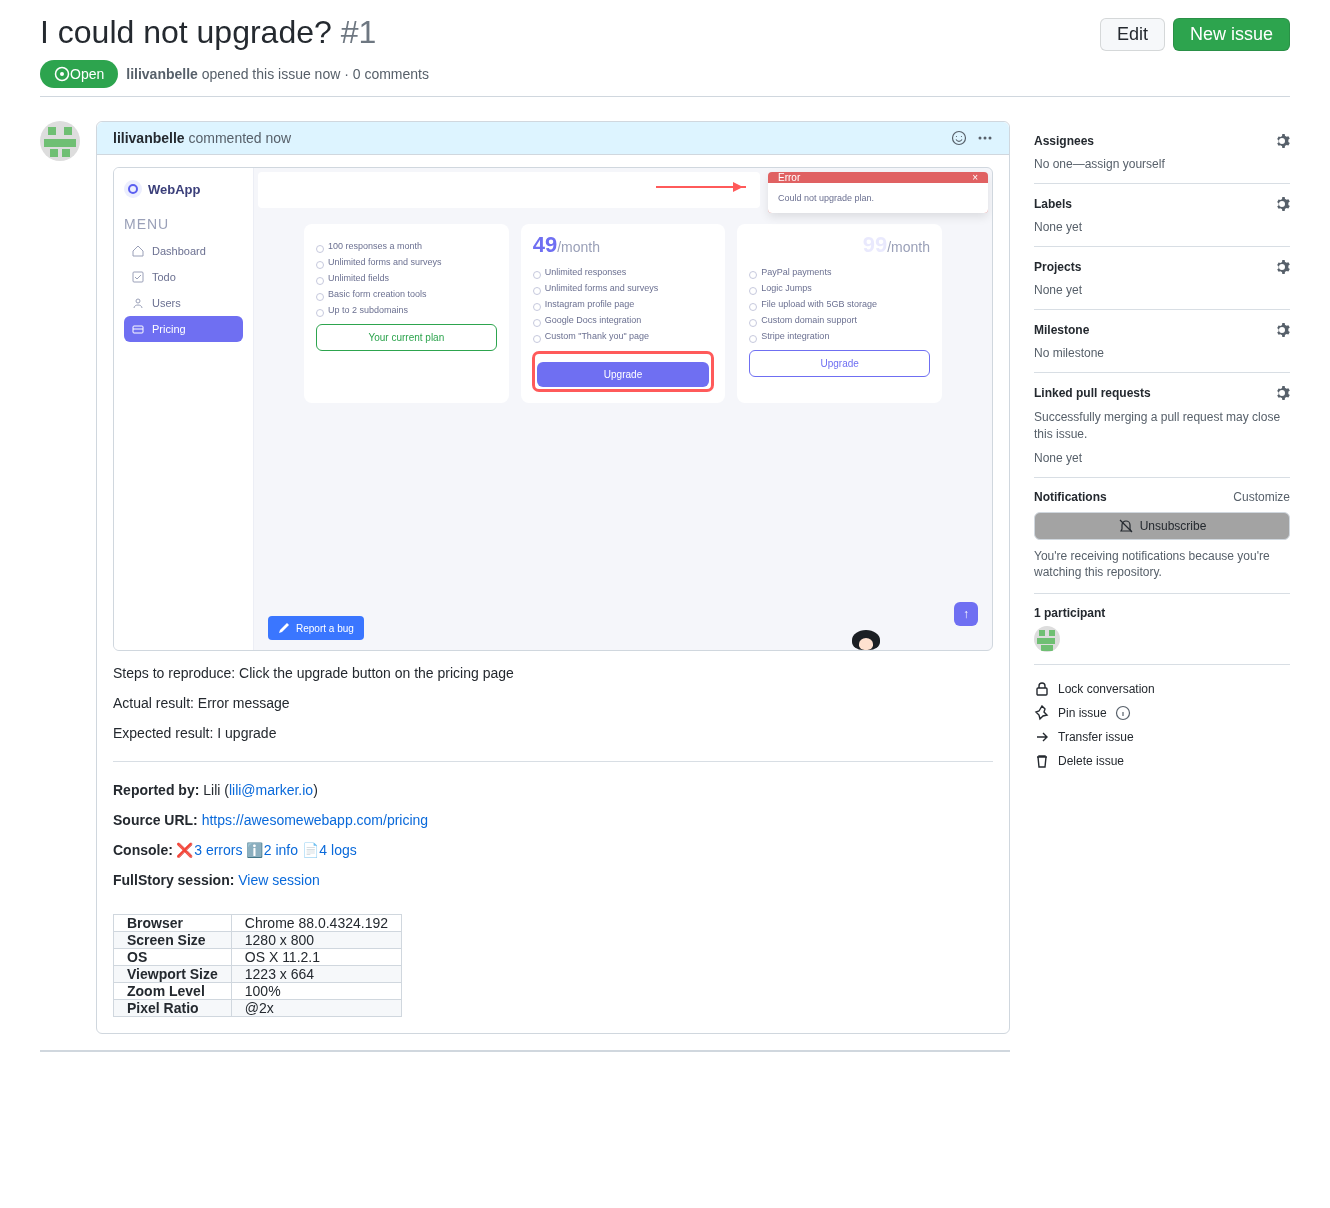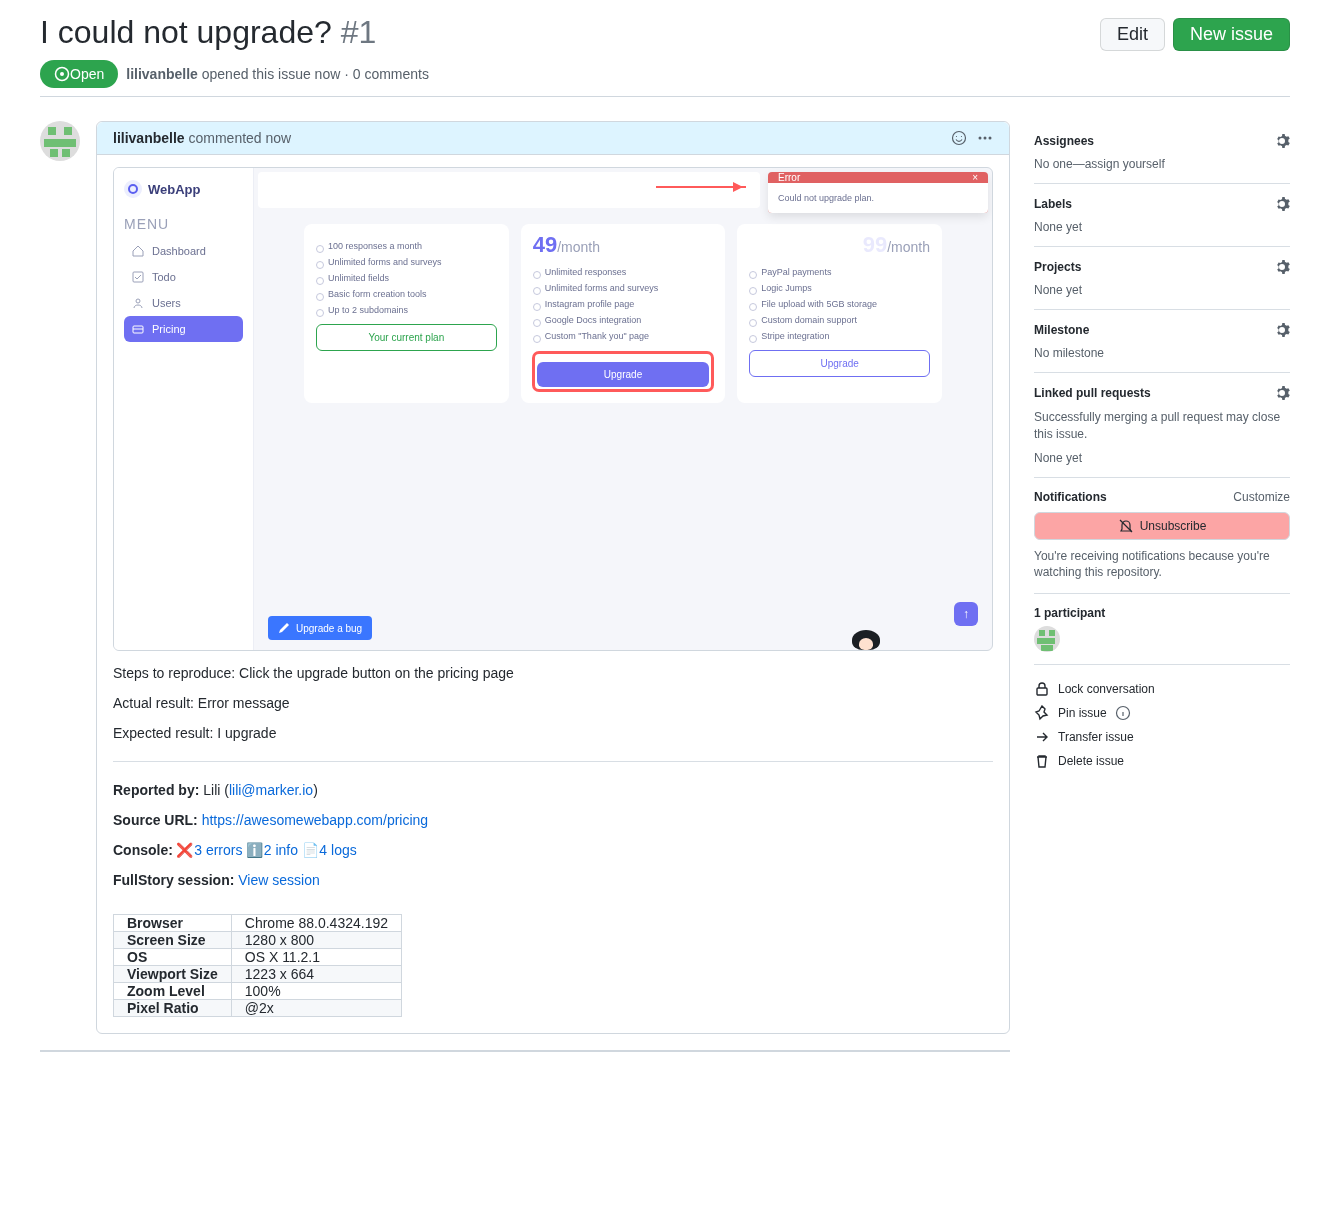--- a/index.html
+++ b/index.html
@@ -90,21 +90,21 @@
   table.env tr:nth-child(even) td, table.env tr:nth-child(even) th { background:#f6f8fa; }
 
   .timeline-end { margin-top: 16px; border-top: 2px solid #d0d7de; position:relative; }
 
   
   .side-block { border-bottom:1px solid #d8dee4; padding:12px 0; }
   .side-block .sb-head { display:flex; justify-content:space-between; align-items:center; font-weight:600; color:#24292f; margin-bottom:8px; font-size:12px; }
   .gear { width:16px; height:16px; color:#57606a; cursor:pointer; }
   .side-link { display:flex; align-items:center; gap:8px; color:#24292f; padding:4px 0; cursor:pointer; font-size:12px; }
   .side-link svg { width:16px; height:16px; }
-  .unsub { display:flex; align-items:center; justify-content:center; gap:6px; width:100%; padding:5px; border:1px solid #d0d7de; border-radius:6px; background:#fca5a5; font-size:12px; color:#24292f; cursor:pointer; }
+  .unsub { display:flex; align-items:center; justify-content:center; gap:6px; width:100%; padding:5px; border:1px solid #d0d7de; border-radius:6px; background:#a3a3a3; font-size:12px; color:#24292f; cursor:pointer; }
   .note { margin-top:8px; color:#57606a; font-size:12px; line-height:1.4; }
   .part-av { width:26px; height:26px; border-radius:50%; background:#ddd; margin-top:6px; position:relative; overflow:hidden; }
   .part-av .pix { position:absolute; width:6px; height:6px; background:#6fbf73; }
 </style>
 </head>
 <body>
 
 <div class="issue-header">
   <h1 class="issue-title">
     <span>I could not upgrade?</span>
@@ -260,21 +260,21 @@
                     <li>Custom domain support</li>
                     <li>Stripe integration</li>
                   </ul>
                   <span class="btn-plan btn-outline-purple">Upgrade</span>
                 </div>
               </div>
               <div class="shot-bug">
                 <svg width="12" height="12" viewBox="0 0 12 12" fill="#fff">
                     <path d="M1 11l1-3 7-7 2 2-7 7z"></path>
                   </svg>
-                <span>Upgrade a bug</span>
+                <span>Report a bug</span>
               </div>
               <div class="shot-fab">↑</div>
               <div class="shot-head">
                   <div class="hair"></div>
                   <div class="face"></div>
                 </div>
             </div>
           </div>
 
           <p class="body-p">Steps to reproduce: Click the upgrade button on the pricing page</p>

